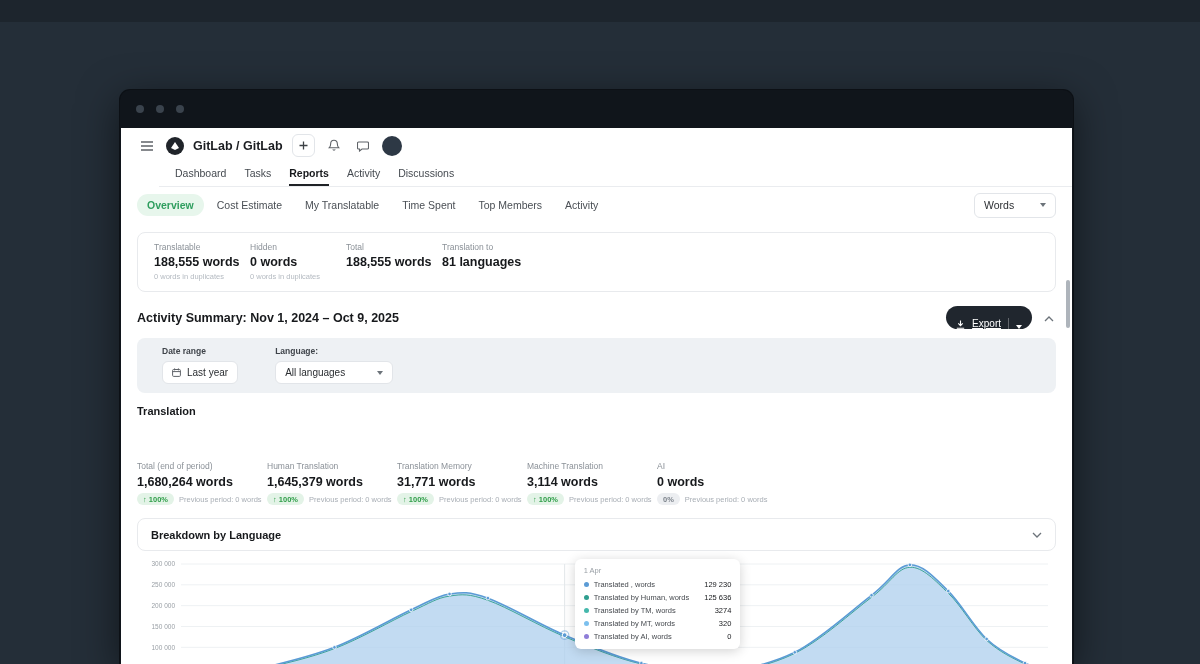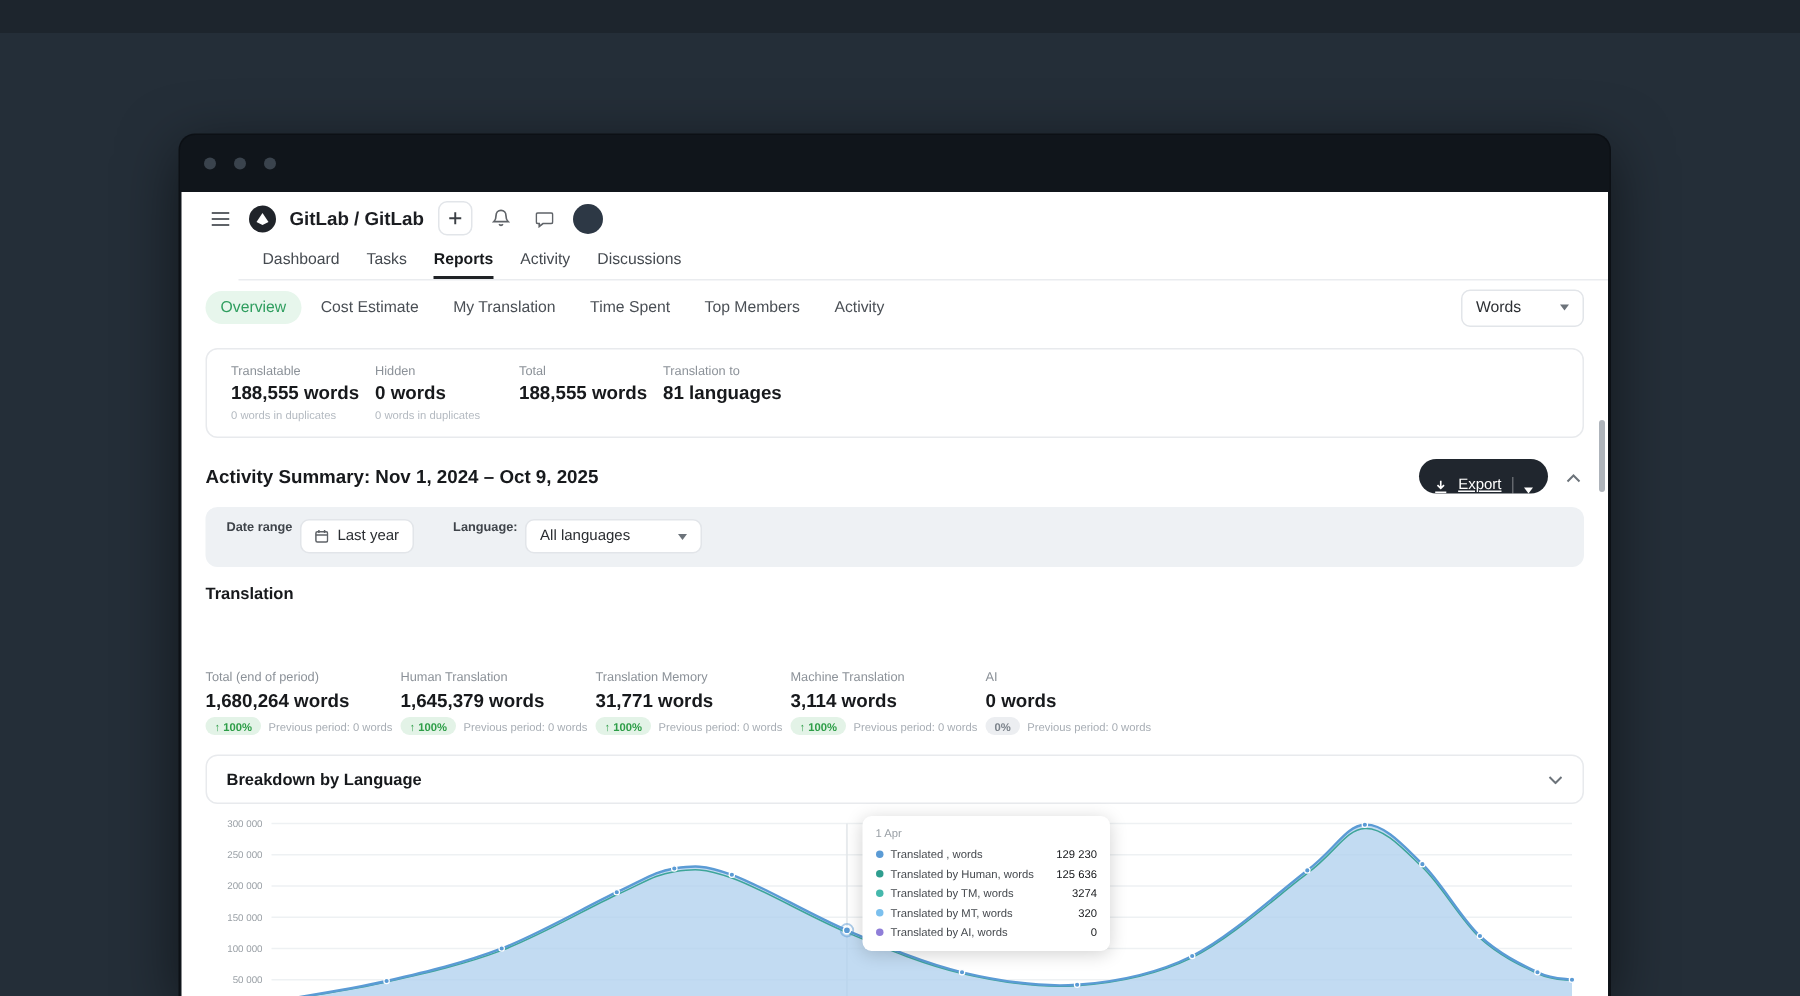--- a/index.html
+++ b/index.html
@@ -29,21 +29,21 @@
   .logo-circle{width:18px;height:18px;border-radius:50%;background:#20242a;display:flex;align-items:center;justify-content:center;}
 
   
   .tabs{display:flex;gap:18px;padding:0 16px;border-bottom:1px solid #eaecef;height:25px;align-items:stretch;margin-left:38px;}
   .tab{font-size:10.5px;color:#454a50;display:flex;align-items:center;border-bottom:2px solid transparent;cursor:pointer;}
   .tab.active{font-weight:700;color:#17191c;border-bottom-color:#1f2226;}
 
   
   .subnav{display:flex;align-items:center;gap:3px;padding:6px 16px;height:36px;box-sizing:border-box;}
   .subtab{font-size:10.5px;color:#4a4f55;padding:5px 10px;border-radius:14px;cursor:pointer;}
-  .subtab.active{background:#e7f6ec;color:#2f9e5f;font-weight:400;}
+  .subtab.active{background:#e7f6ec;color:#2f9e5f;font-weight:700;}
   .unit-select{margin-left:auto;display:flex;align-items:center;justify-content:space-between;
     border:1px solid #e2e5e9;border-radius:6px;height:25px;padding:0 9px;font-size:10.5px;color:#2c2f33;
     width:82px;box-sizing:border-box;background:#fff;cursor:pointer;}
   .caret{width:0;height:0;border-left:3.5px solid transparent;border-right:3.5px solid transparent;
     border-top:4px solid #6c737a;}
   .caret.white{border-top-color:#fff;}
 
   
   .stats{margin:9px 16px 0;border:1px solid #e8eaed;border-radius:8px;display:flex;padding:9px 16px 10px;}
   .stat{min-width:92px;margin-right:4px;}
@@ -54,21 +54,21 @@
   
   .section-head{display:flex;align-items:center;padding:14px 16px 9px;gap:10px;}
   .section-title{font-size:12.5px;font-weight:700;color:#17191c;}
   .export-btn{margin-left:auto;display:flex;align-items:flex-end;gap:7px;background:#20262e;color:#fff;
     border:none;border-radius:12px;height:23px;padding:0 10px;font-size:10px;cursor:pointer;text-decoration:underline;}
   .export-div{width:1px;height:11px;background:rgba(255,255,255,.3);}
   .collapse-btn{border:none;background:none;padding:0 2px;cursor:pointer;}
 
   
   .filter-bar{margin:0 16px;background:#eef1f4;border-radius:8px;padding:8px 14px 9px;display:flex;gap:26px;}
-  .fgroup{display:flex;flex-direction:row;gap:5px;}
+  .fgroup{display:flex;flex-direction:column;gap:5px;margin-left:11px;}
   .flabel{font-size:8.5px;color:#3f444a;font-weight:700;}
   .fcontrol{background:#fff;border:1px solid #e2e5e9;border-radius:6px;height:23px;display:flex;
     align-items:center;gap:6px;padding:0 9px;font-size:10px;color:#2a2d31;cursor:pointer;box-sizing:border-box;}
   .fcontrol.lang{width:118px;justify-content:space-between;}
 
   
   .translation{padding:12px 16px 0;}
   .tlabel{font-size:11px;font-weight:700;color:#17191c;}
   .metrics{display:flex;margin-top:9px;}
   .metric{min-width:130px;}
@@ -147,21 +147,21 @@
           <span class="tab">Tasks</span>
           <span class="tab active">Reports</span>
           <span class="tab">Activity</span>
           <span class="tab">Discussions</span>
         </nav>
 
       <div class="subnav">
         <div id="subtabs" style="display:flex;gap:3px;align-items:center">
             <span class="subtab active">Overview</span>
             <span class="subtab">Cost Estimate</span>
-            <span class="subtab">My Translation</span>
+            <span class="subtab">My Translatable</span>
             <span class="subtab">Time Spent</span>
             <span class="subtab">Top Members</span>
             <span class="subtab">Activity</span>
           </div>
         <div class="unit-select">
           <span>Words</span>
           <span class="caret"></span>
         </div>
       </div>
 

